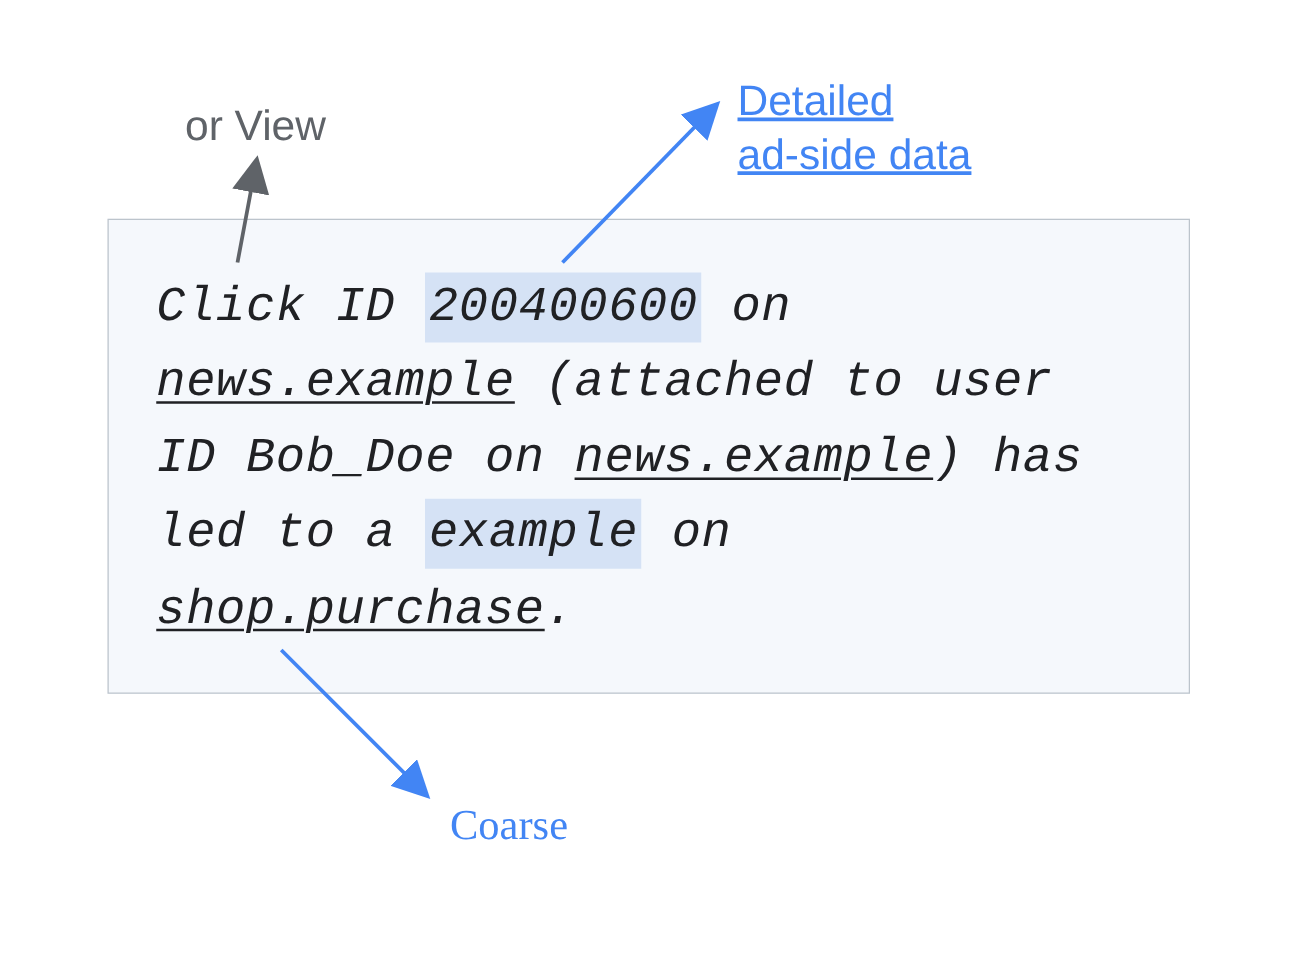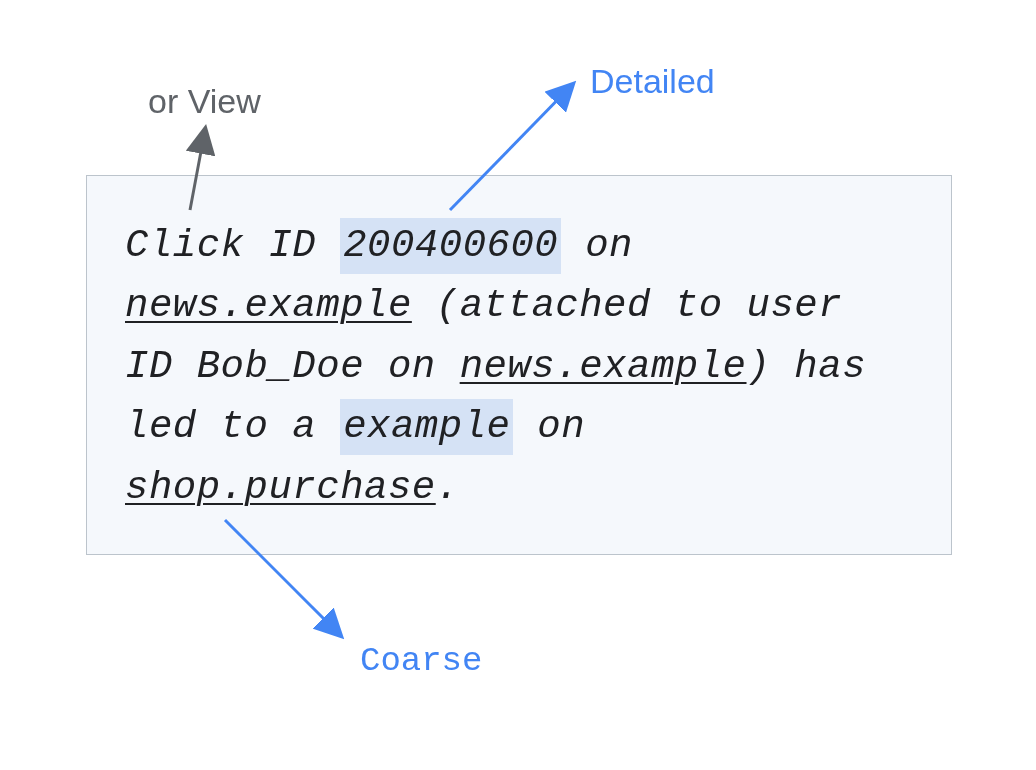--- a/index.html
+++ b/index.html
@@ -23,29 +23,30 @@
       font-family: Arial, sans-serif;
     }
     .top-annotation-detailed {
       position: absolute;
       left: 590px;
       top: 60px;
       font-size: 34px;
       color: #4285f4;
       line-height: 1.25;
       font-family: Arial, sans-serif;
+      text-decoration: underline;
     }
     .bottom-annotation-coarse {
       position: absolute;
       left: 360px;
       top: 640px;
       font-size: 34px;
       color: #4285f4;
       line-height: 1.25;
-      font-family: Liberation Mono, monospace;
+      font-family: Liberation Serif, serif;
     }
     .main-box {
       position: absolute;
       left: 86px;
       top: 175px;
       width: 866px;
       height: 380px;
       background: #f5f8fc;
       border: 1px solid #bcc4cc;
       padding: 40px 38px;
@@ -77,20 +78,21 @@
       pointer-events: none;
     }
   </style>
 </head>
 <body>
 
 <div class="top-annotation-view">or View</div>
 
 <div class="top-annotation-detailed">
   <span>Detailed</span><br>
+  <span>ad-side data</span>
 </div>
 
 <div class="main-box">
   <div class="main-text">
     <span>Click ID </span><span class="highlight">200400600</span><span> on </span><span class="underline">news.example</span><span> (attached to user ID Bob_Doe on </span><span class="underline">news.example</span><span>) has led to a </span><span class="highlight">example</span><span> on </span><span class="underline">shop.purchase</span><span>.</span>
   </div>
 </div>
 
 <div class="bottom-annotation-coarse">
   <span>Coarse</span><br>

